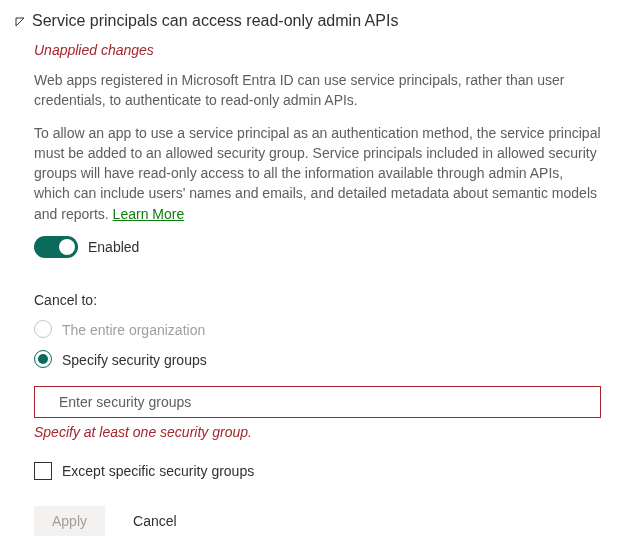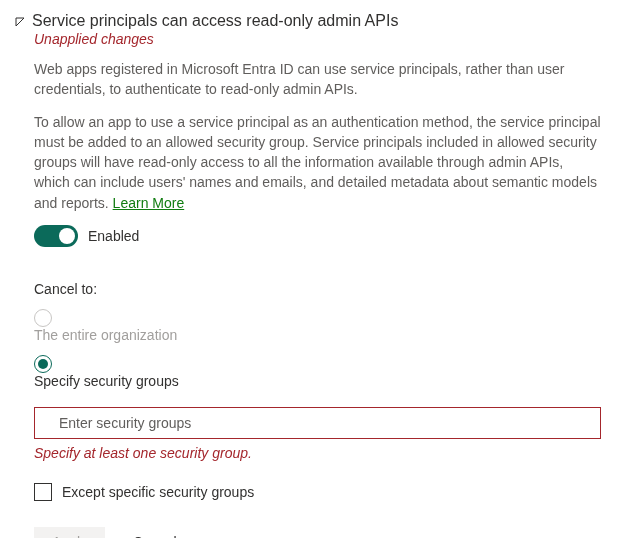--- a/index.html
+++ b/index.html
@@ -30,21 +30,21 @@
       font-weight: 400;
       color: #323130;
     }
     .content {
       margin-left: 20px;
     }
     .unapplied {
       color: #a4262c;
       font-style: italic;
       font-size: 14px;
-      margin-top: 0;
+      margin-top: 11px;
     }
     .description {
       margin-top: 12px;
       color: #605e5c;
       line-height: 1.45;
     }
     .description p {
       margin-bottom: 12px;
     }
     .learn-more {
@@ -79,24 +79,24 @@
       font-size: 14px;
       color: #323130;
     }
     .apply-to {
       margin-top: 34px;
       font-size: 14px;
       color: #323130;
     }
     .radio-row {
       display: flex;
-      align-items: flex-start;
+      align-items: flex-end;
+      gap: 10px;
       margin-top: 12px;
       cursor: pointer;
-      flex-direction: column;
     }
     .radio {
       width: 18px;
       height: 18px;
       border: 1px solid #8a8886;
       border-radius: 50%;
       position: relative;
       flex-shrink: 0;
     }
     .radio.disabled {

